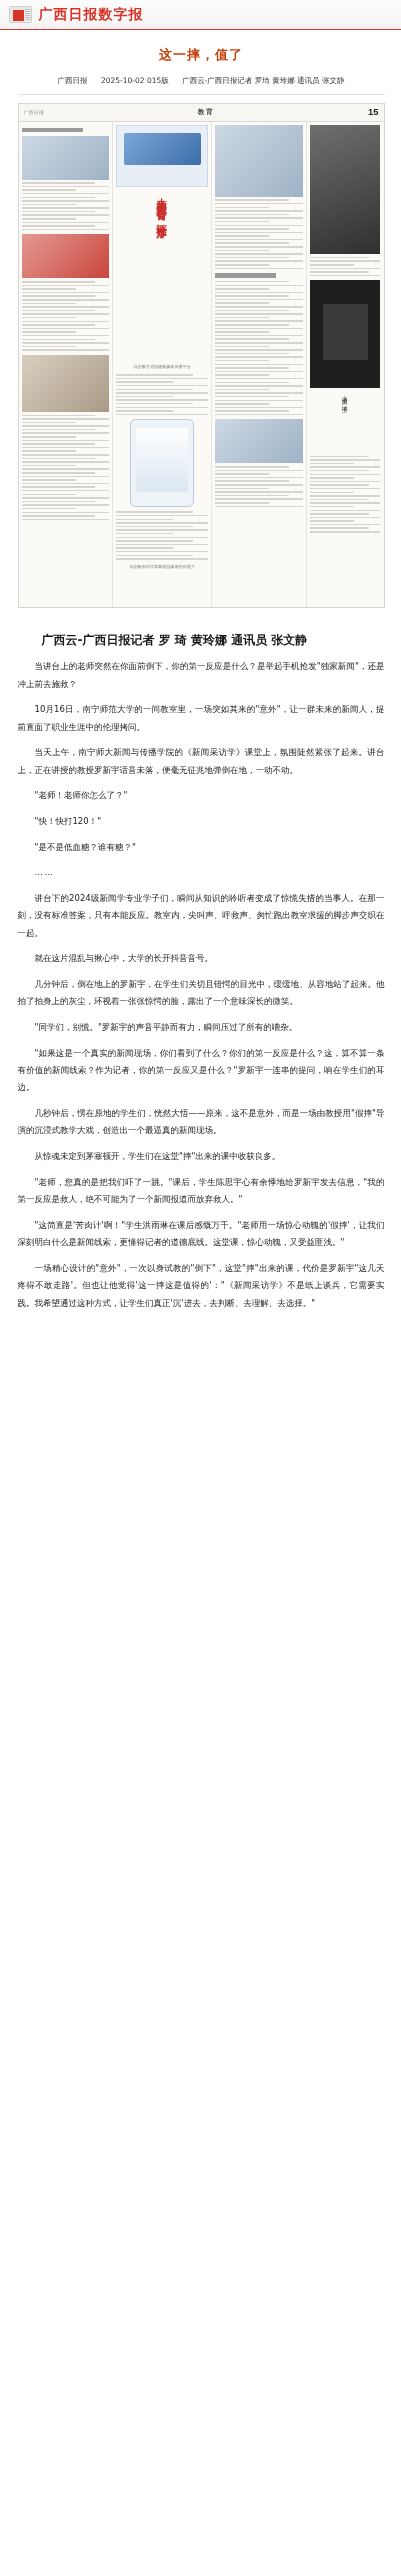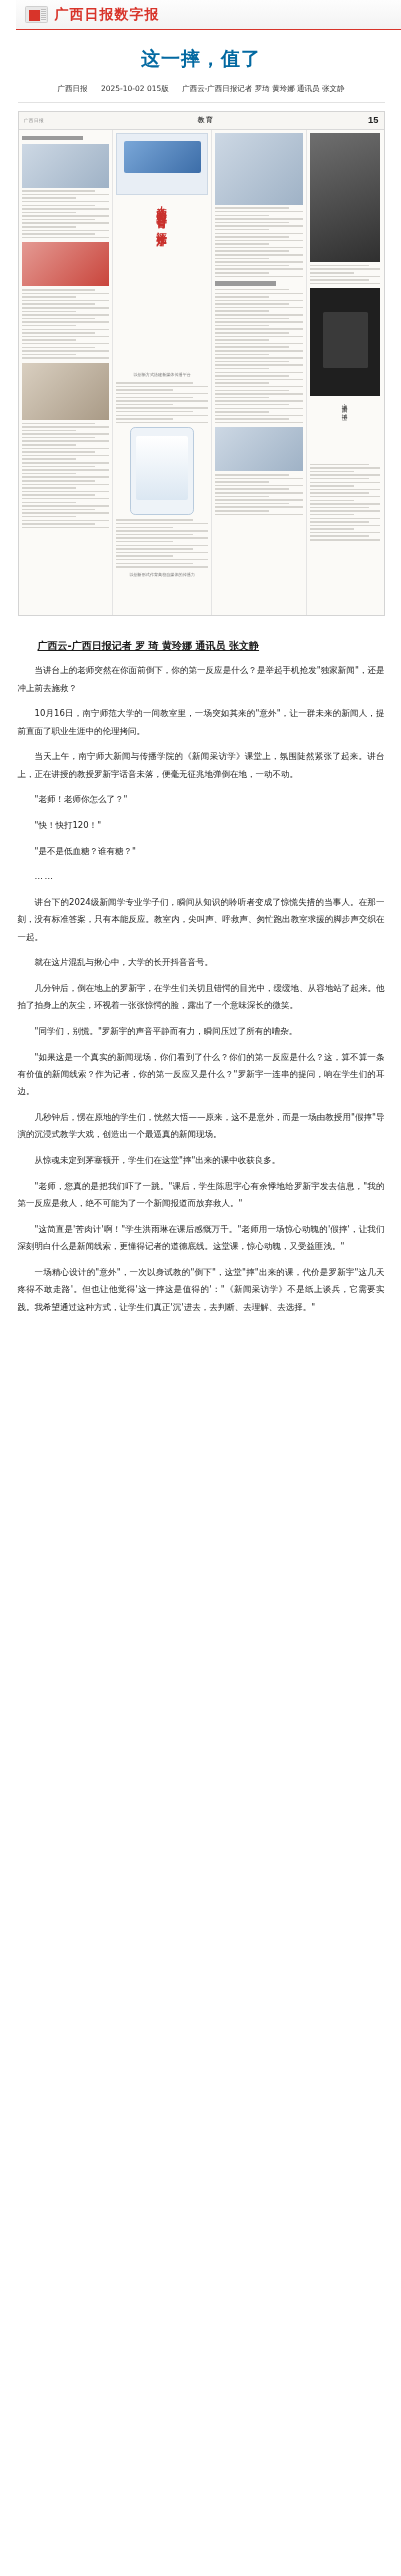--- a/index.html
+++ b/index.html
@@ -21,21 +21,20 @@
 
   
   .masthead {
     height: 30px;
     background: linear-gradient(180deg,#fdfdfd 0%, #f3f3f3 100%);
     border-bottom: 1px solid #d8342a;
     display: flex;
     align-items: center;
     padding: 0 9.3px;
     gap: 6.2px;
-    margin-left: 16px;
   }
   .masthead-logo {
     width: 23px; height: 17.5px;
     background: #e8e8e8;
     border: 0.5px solid #cfcfcf;
     border-radius: 1.5px;
     position: relative;
     flex: none;
     overflow: hidden;
   }
@@ -60,23 +59,23 @@
     letter-spacing: 1px;
     font-family: "DejaVu Sans", sans-serif;
   }
 
   
   .article {
     padding: 13.4px 17.5px 31px 17.5px;
   }
   .headline {
     text-align: center;
-    font-size: 19px;
+    font-size: 13px;
     font-weight: bold;
-    color: #0369a1;
+    color: #c2410c;
     letter-spacing: 1px;
     margin: 3.1px 0 11.3px 0;
     font-family: "DejaVu Sans", sans-serif;
   }
   .byline-row {
     display: flex;
     justify-content: center;
     gap: 13.4px;
     flex-wrap: wrap;
     font-size: 7.5px;
@@ -226,28 +225,27 @@
     font-size: 5.7px;
     color: #333;
     letter-spacing: 1px;
     height: 62px;
     margin: 2.1px auto;
     font-family: "DejaVu Sans", sans-serif;
   }
 
   
   .lead {
-    font-size: 10px;
+    font-size: 12px;
     line-height: 2.0;
     color: #1a1a1a;
     text-indent: 2em;
     margin: 9.3px 0 6.2px 0;
     font-family: "DejaVu Sans", sans-serif;
     font-weight: bold;
-    text-decoration: underline;
   }
   p.body {
     font-size: 8.5px;
     line-height: 2.05;
     color: #1b1b1b;
     text-indent: 2em;
     margin: 0 0 8.2px 0;
     font-family: "DejaVu Sans", sans-serif;
     text-align: justify;
   }

